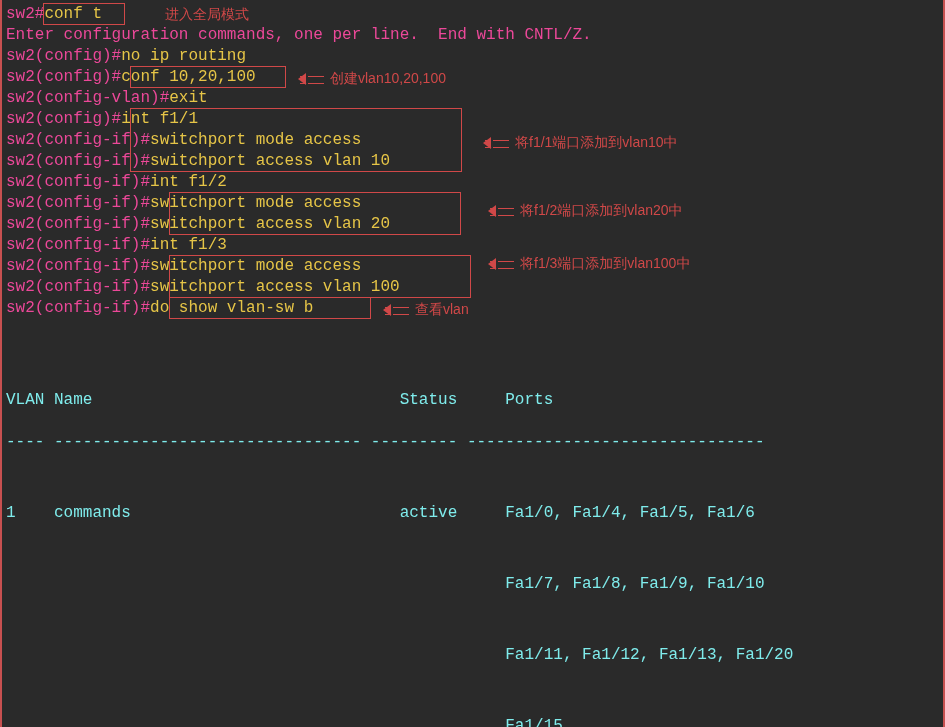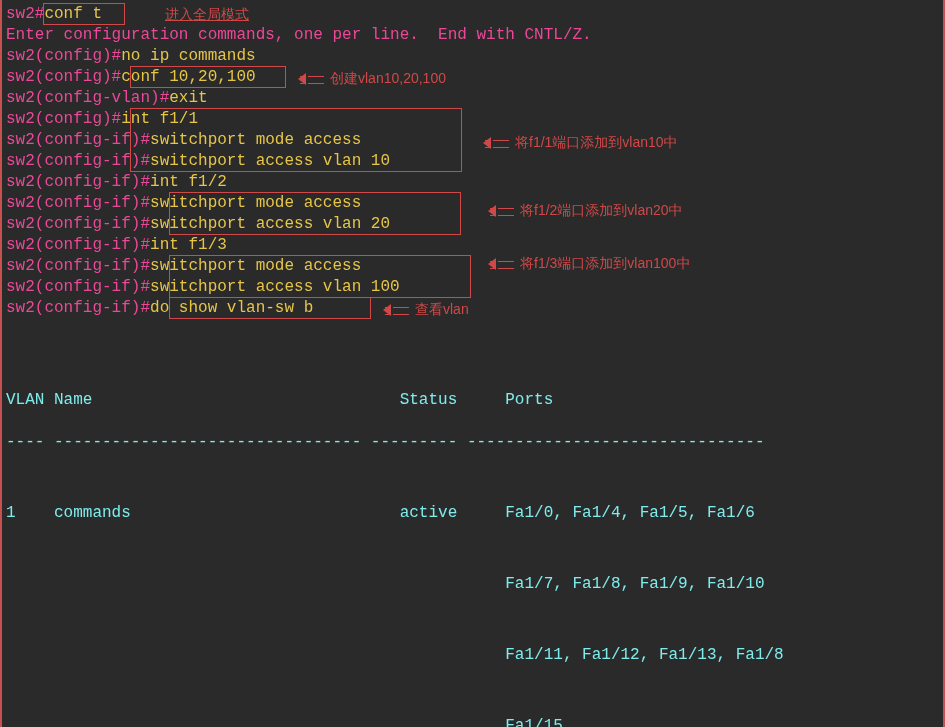--- a/index.html
+++ b/index.html
@@ -80,21 +80,21 @@
   .col-name { width: 36ch; }
   .col-stat { width: 11ch; }
   .col-ports{ width: 40ch; }
 </style>
 </head>
 <body>
 
 <div class="top-block">
 <pre><span class="white">sw2#</span><span class="yellow">conf t</span>
 <span class="white">Enter configuration commands, one per line.  End with CNTL/Z.</span>
-<span class="white">sw2(config)#</span><span class="yellow">no ip commands</span>
+<span class="white">sw2(config)#</span><span class="yellow">no ip routing</span>
 <span class="white">sw2(config)#</span><span class="yellow">conf 10,20,100</span>
 <span class="white">sw2(config-vlan)#</span><span class="yellow">exit</span>
 <span class="white">sw2(config)#</span><span class="yellow">int f1/1</span>
 <span class="white">sw2(config-if)#</span><span class="yellow">switchport mode access</span>
 <span class="white">sw2(config-if)#</span><span class="yellow">switchport access vlan 10</span>
 <span class="white">sw2(config-if)#</span><span class="yellow">int f1/2</span>
 <span class="white">sw2(config-if)#</span><span class="yellow">switchport mode access</span>
 <span class="white">sw2(config-if)#</span><span class="yellow">switchport access vlan 20</span>
 <span class="white">sw2(config-if)#</span><span class="yellow">int f1/3</span>
 <span class="white">sw2(config-if)#</span><span class="yellow">switchport mode access</span>
@@ -107,21 +107,21 @@
 <span class="col-id">VLAN</span><span class="col-name">Name</span><span class="col-stat">Status</span><span class="col-ports">Ports</span>
 </span>
 <span class="row cyan">---- -------------------------------- --------- -------------------------------</span>
 <span class="row cyan">
 <span class="col-id">1</span><span class="col-name">commands</span><span class="col-stat">active</span><span class="col-ports">Fa1/0, Fa1/4, Fa1/5, Fa1/6</span>
 </span>
 <span class="row cyan">
 <span class="col-id"></span><span class="col-name"></span><span class="col-stat"></span><span class="col-ports">Fa1/7, Fa1/8, Fa1/9, Fa1/10</span>
 </span>
 <span class="row cyan">
-<span class="col-id"></span><span class="col-name"></span><span class="col-stat"></span><span class="col-ports">Fa1/11, Fa1/12, Fa1/13, Fa1/8</span>
+<span class="col-id"></span><span class="col-name"></span><span class="col-stat"></span><span class="col-ports">Fa1/11, Fa1/12, Fa1/13, Fa1/20</span>
 </span>
 <span class="row cyan">
 <span class="col-id"></span><span class="col-name"></span><span class="col-stat"></span><span class="col-ports">Fa1/15</span>
 </span>
 <span class="row cyan">
 
 </span>
 
 
 
@@ -130,19 +130,19 @@
 
 </div>
 
 <div class="rbox" style="left:41px; top:3px;  width:80px;  height:20px;"></div>
 <div class="rbox" style="left:128px; top:66px; width:154px; height:20px;"></div>
 <div class="rbox" style="left:128px; top:108px; width:330px; height:62px;"></div>
 <div class="rbox" style="left:167px; top:192px; width:290px; height:41px;"></div>
 <div class="rbox" style="left:167px; top:255px; width:300px; height:41px;"></div>
 <div class="rbox" style="left:167px; top:297px; width:200px; height:20px;"></div>
 
-<div class="anno" style="left:163px; top:4px;text-decoration:underline;">进入全局模式</div>
+<div class="anno" style="left:163px; top:4px;">进入全局模式</div>
 <div class="anno" style="left:290px; top:68px;"><span class="arrow-l"></span><span>创建vlan10,20,100</span></div>
 <div class="anno" style="left:475px; top:132px;"><span class="arrow-l"></span><span>将f1/1端口添加到vlan10中</span></div>
 <div class="anno" style="left:480px; top:200px;"><span class="arrow-l"></span><span>将f1/2端口添加到vlan20中</span></div>
 <div class="anno" style="left:480px; top:253px;"><span class="arrow-l"></span><span>将f1/3端口添加到vlan100中</span></div>
 <div class="anno" style="left:375px; top:299px;"><span class="arrow-l"></span><span>查看vlan</span></div>
 </div>
 
 </body></html>

